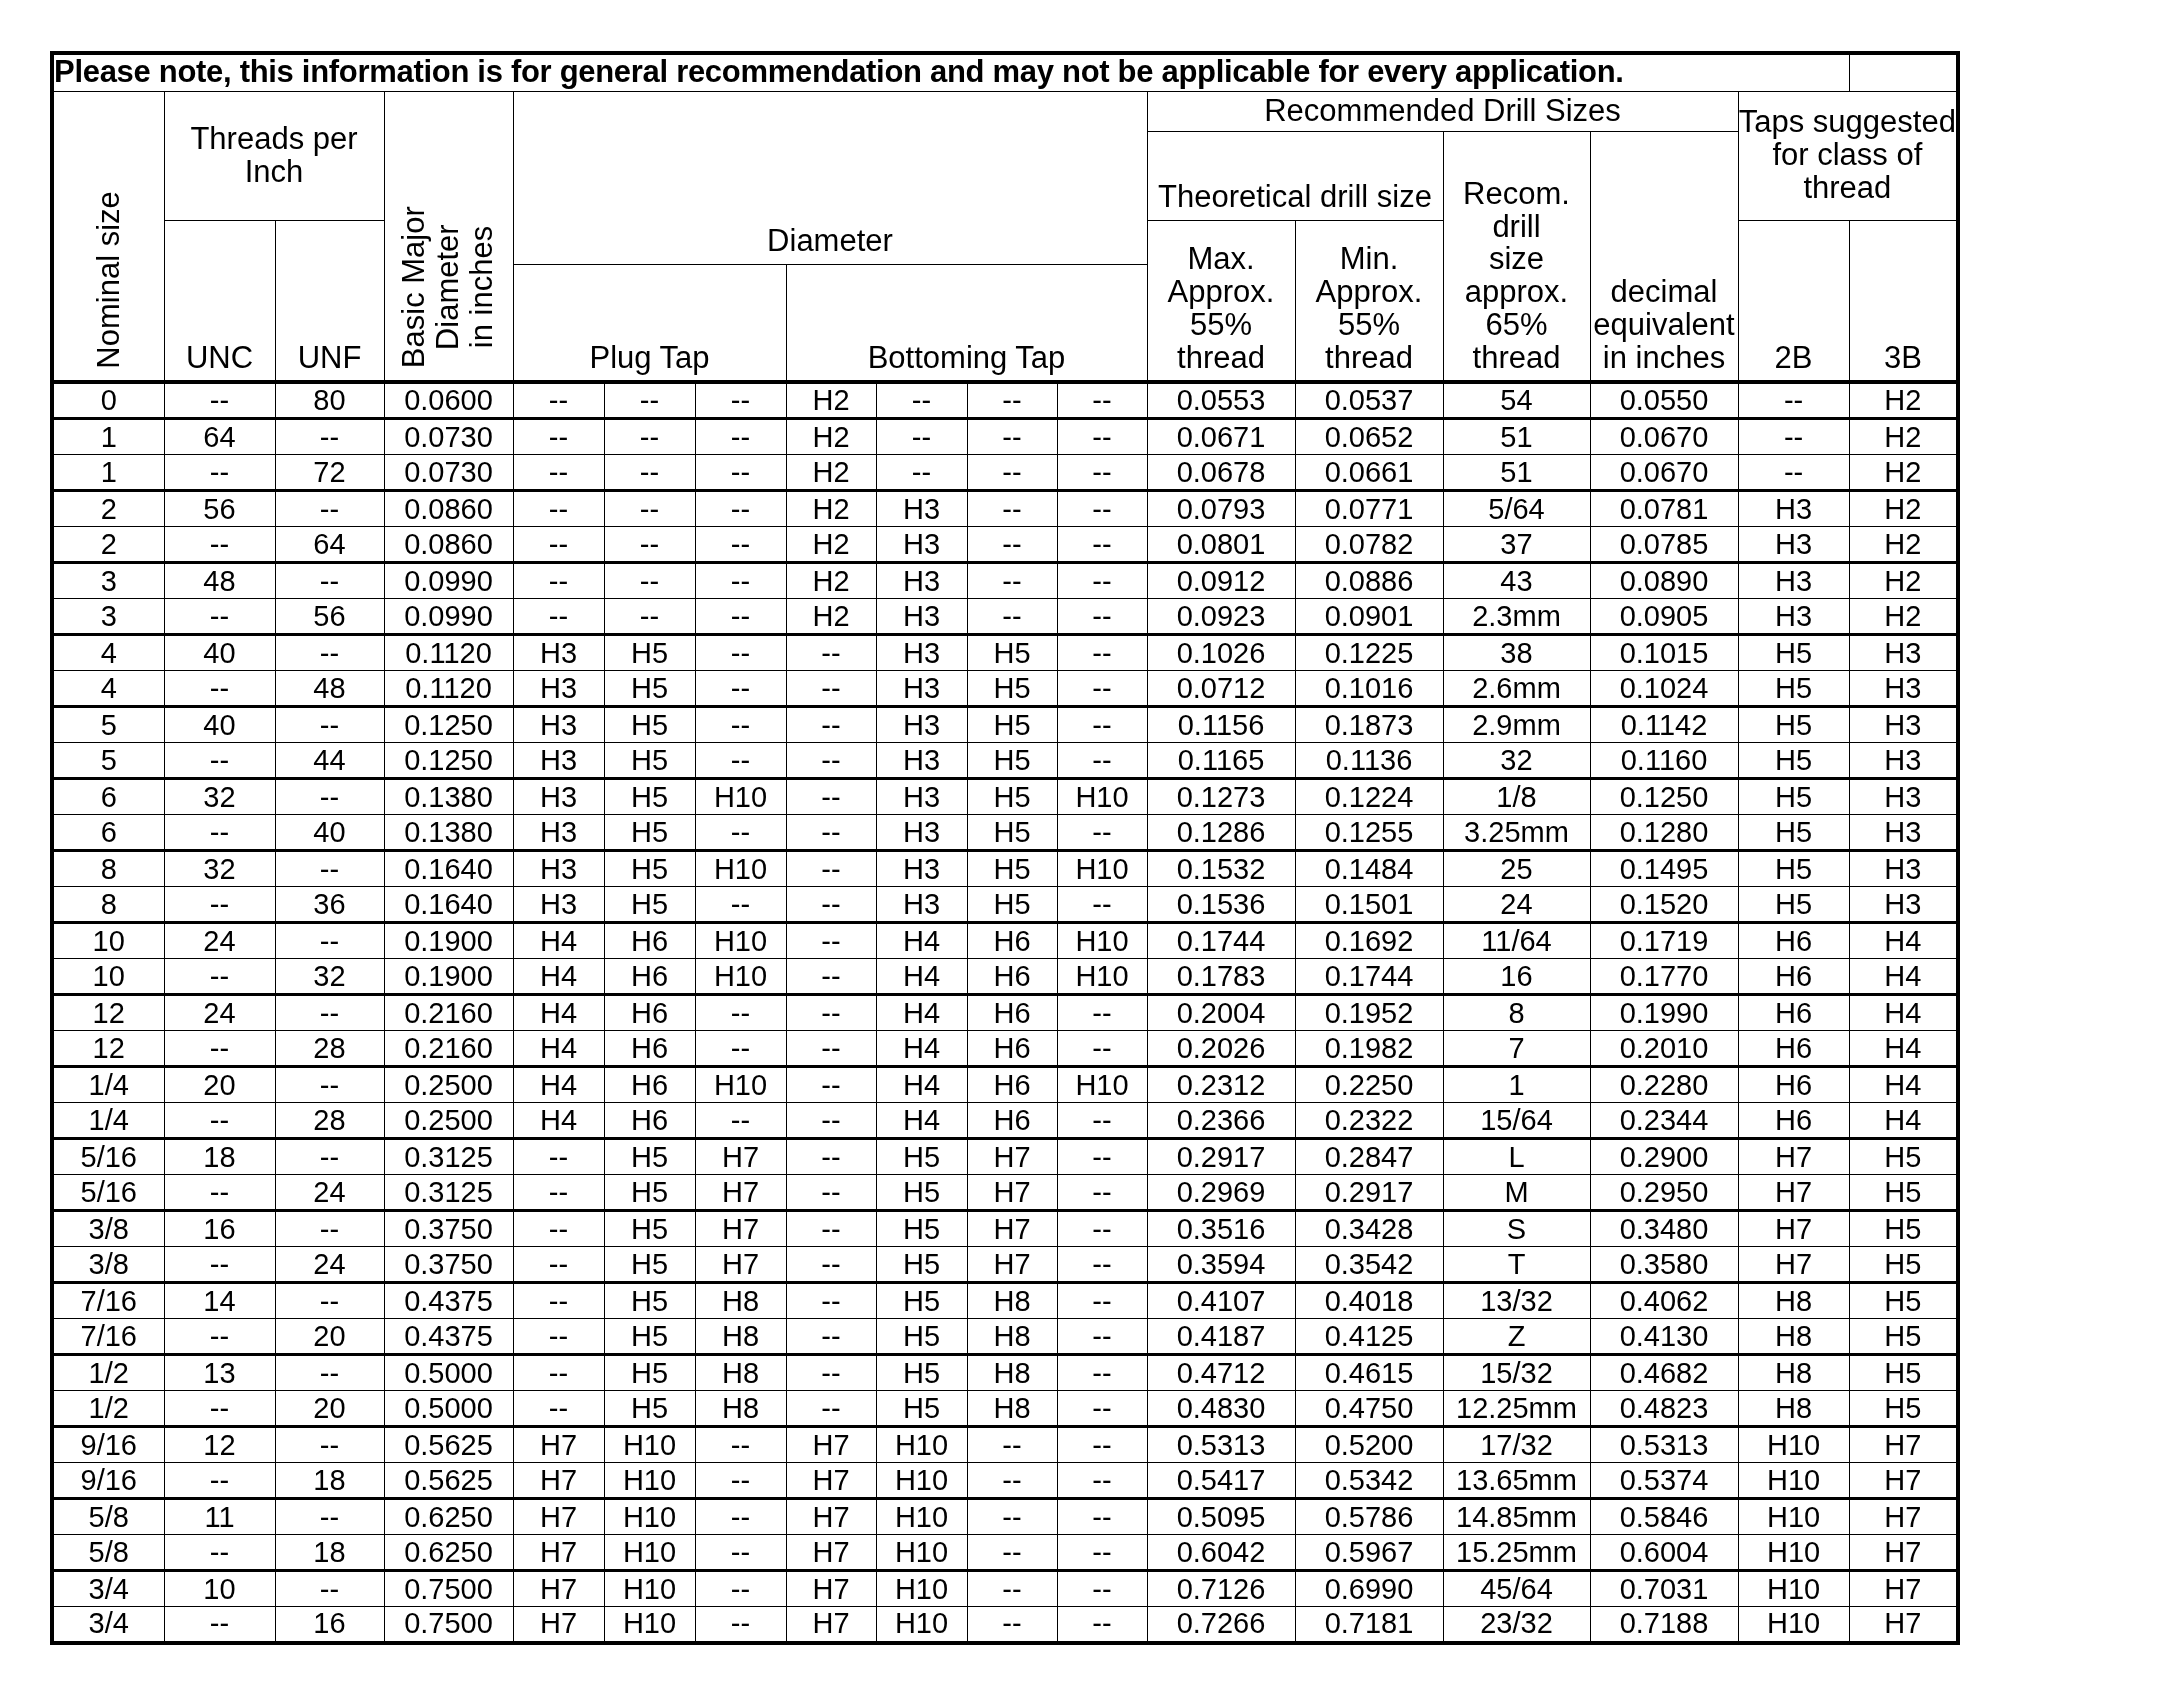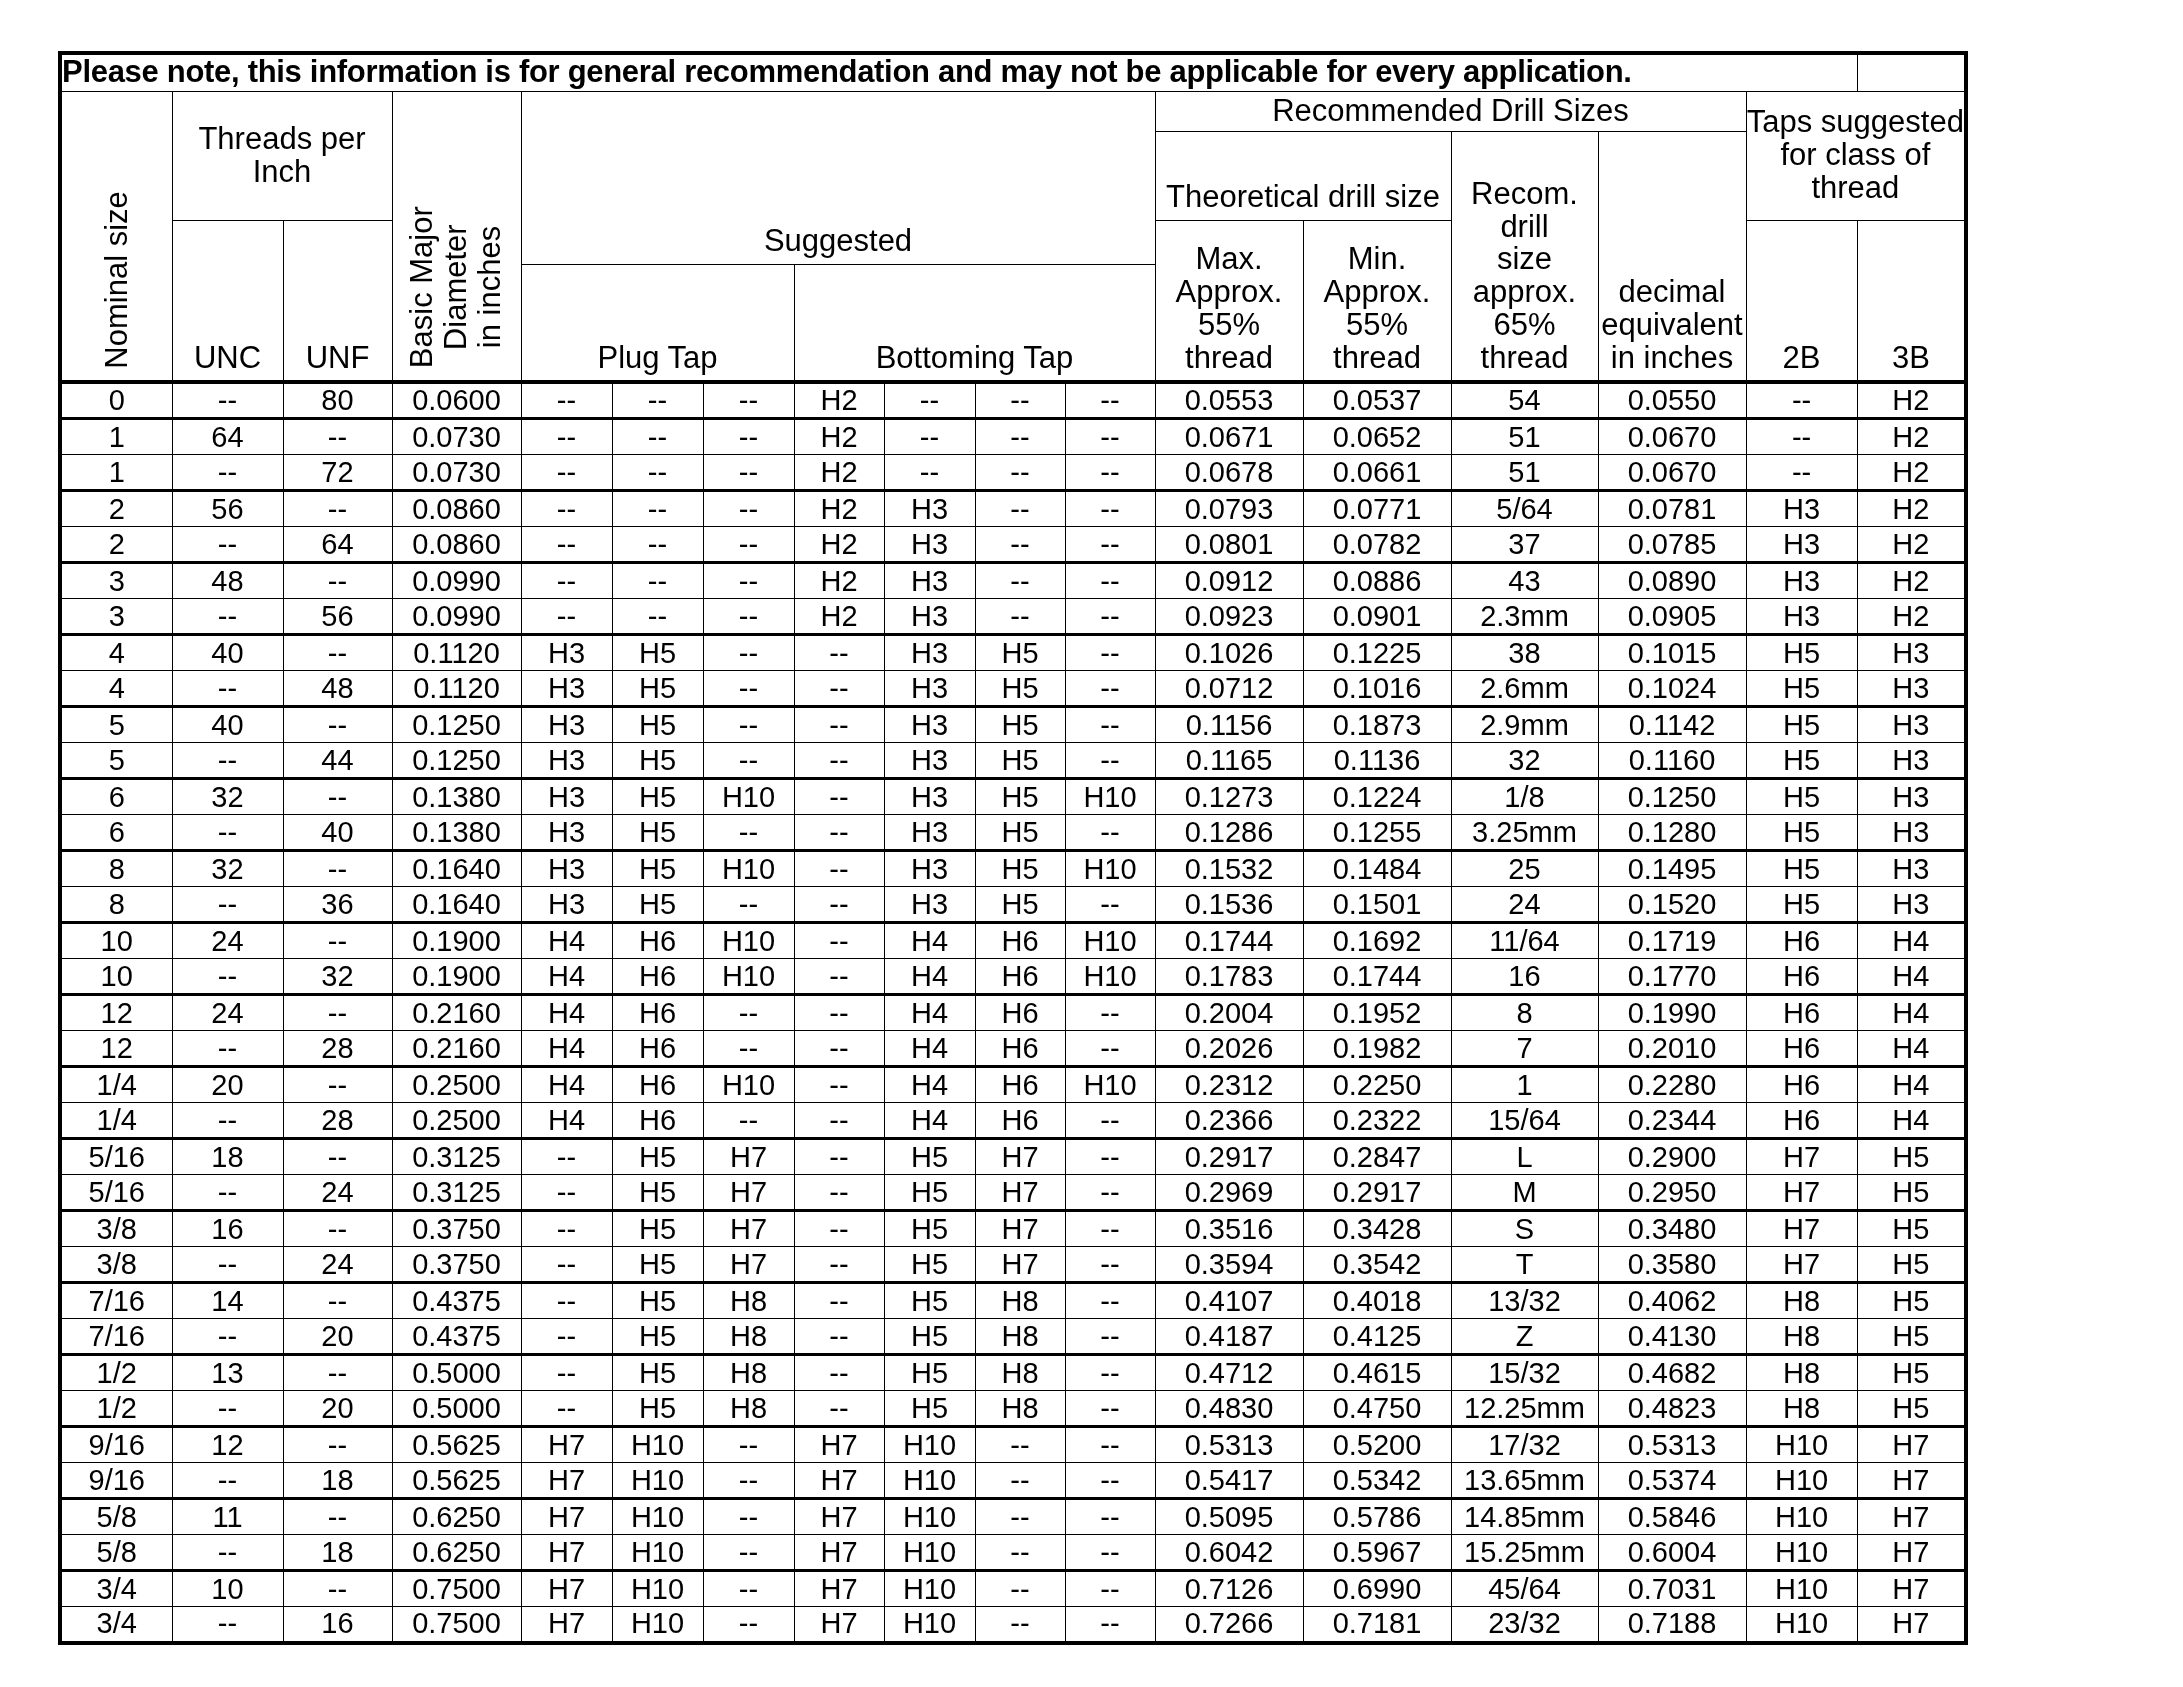--- a/index.html
+++ b/index.html
@@ -8,21 +8,20 @@
     background: #ffffff;
     width: 2184px;
     height: 1687px;
     font-family: "Liberation Sans", sans-serif;
     color: #000;
   }
   .sheet {
     position: absolute;
     left: 50px;
     top: 51px;
-    margin-left: 8px;
   }
   table.tap-chart {
     border-collapse: collapse;
     table-layout: fixed;
     width: 1908px;
     border: 4.4px solid #000;
   }
   table.tap-chart td {
     border: 1.7px solid #000;
     overflow: hidden;
@@ -103,21 +102,21 @@
         <td class="rot" rowspan="4">
           <div class="rot-text">Nominal size</div>
         </td>
         <td class="vam pre" rowspan="2" colspan="2">Threads per
 Inch</td>
         <td class="rot" rowspan="4">
           <div class="rot-text">Basic Major
 Diameter
 in inches</div>
         </td>
-        <td class="vab" rowspan="3" colspan="7">Suggested</td>
+        <td class="vab" rowspan="3" colspan="7">Diameter</td>
         <td class="vam" colspan="4">Recommended Drill Sizes</td>
         <td class="vam pre" rowspan="2" colspan="2">Taps suggested
 for class of
 thread</td>
       </tr>
       <tr style="height:89px">
         <td class="vab" colspan="2">Theoretical drill size</td>
         <td class="vab pre" rowspan="3">Recom. drill
 size
 approx.

